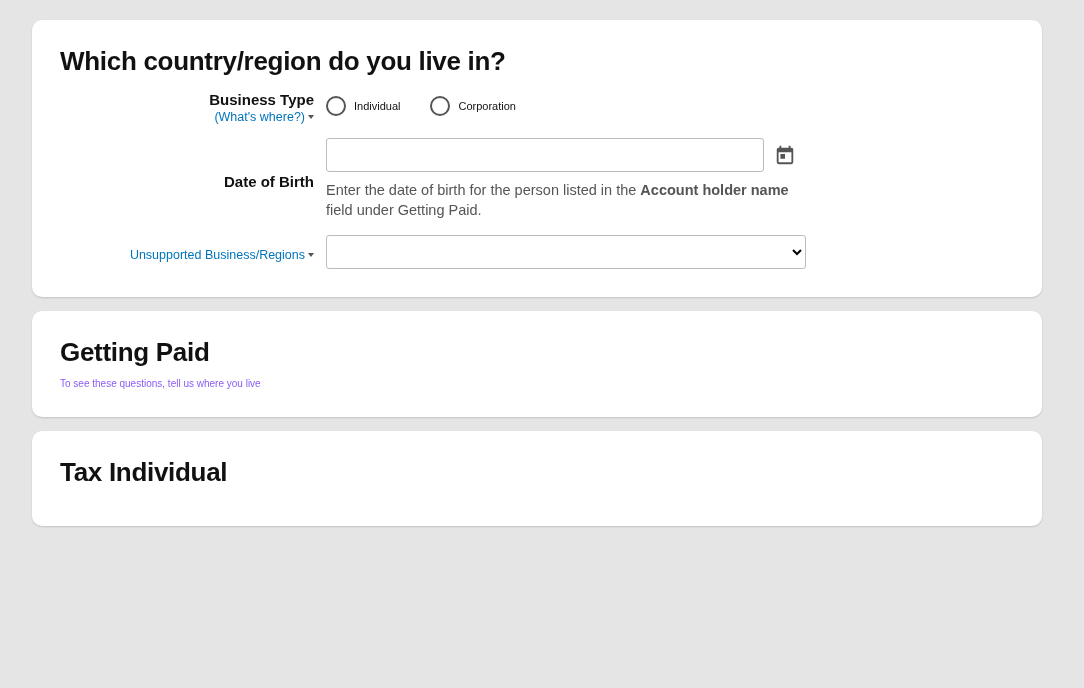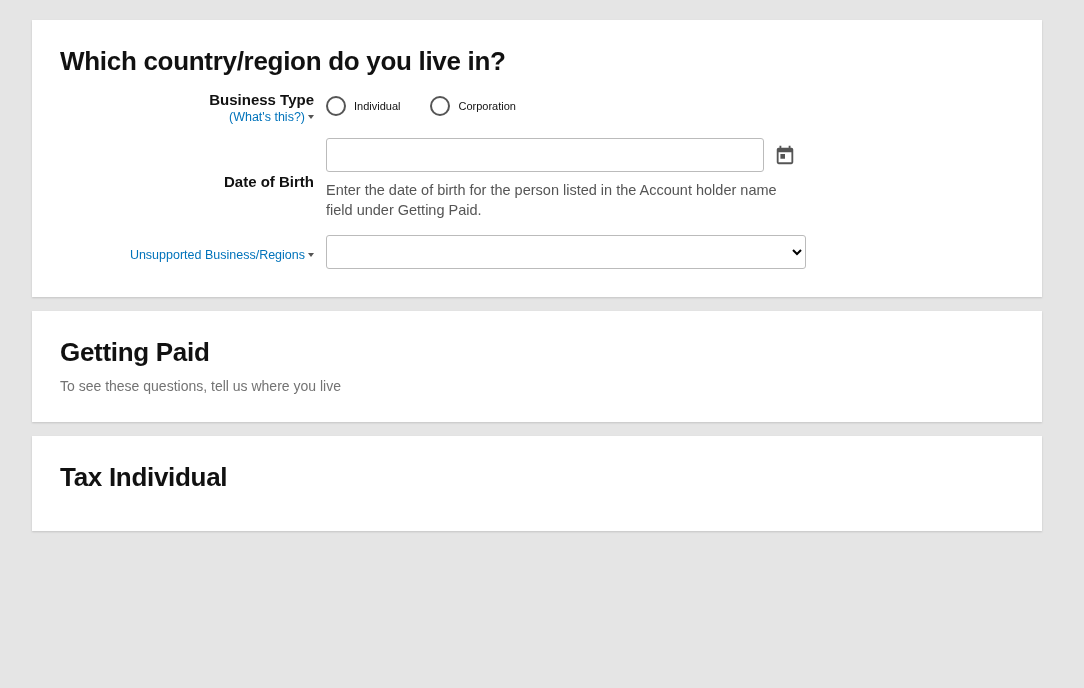--- a/index.html
+++ b/index.html
@@ -6,21 +6,21 @@
     body {
       background: #e5e5e5;
       font-family: "Amazon Ember", Arial, sans-serif;
       font-size: 14px;
       color: #111;
       padding: 20px 0;
     }
     .page { width: 1084px; margin: 0 auto; }
     .card {
       background: #fff;
-      border-radius: 0;
+      border-radius: 10px;
       box-shadow: 0 1px 2px rgba(0,0,0,0.15);
       margin: 0 42px 14px 32px;
       padding: 26px 28px 28px;
     }
     .card h2 {
       font-size: 26px;
       font-weight: 700;
       margin-bottom: 10px;
       letter-spacing: -0.3px;
     }
@@ -88,40 +88,40 @@
     .cal-icon {
       width: 22px; height: 22px; color: #555;
     }
     .hint {
       margin-top: 8px;
       color: #555;
       font-size: 14.5px;
       line-height: 1.4;
       max-width: 480px;
     }
-    .hint .strong { font-weight: 400; color: #555; }
+    .hint .strong { font-weight: 700; color: #555; }
     .placeholder-note {
-      font-size: 14px;
-      color: #737373;
+      font-size: 10px;
+      color: #8b5cf6;
     }
     .page .card:last-child { margin-bottom: 0; }
   </style>
 </head>
 <body>
 
 <div class="page">
 
   <div class="card">
     <h2>Which country/region do you live in?</h2>
 
     <div class="form-row">
       <div class="label-col">
         <span class="main-label">Business Type</span>
         <span class="help-link">
-          <span>(What's this?)</span>
+          <span>(What's where?)</span>
           <span class="caret"></span>
         </span>
       </div>
       <div class="input-col">
         <div class="radio-group">
           <label class="radio-item">
             <span class="radio-circle"></span>
             <span class="radio-label">Individual</span>
           </label>
           <label class="radio-item">

